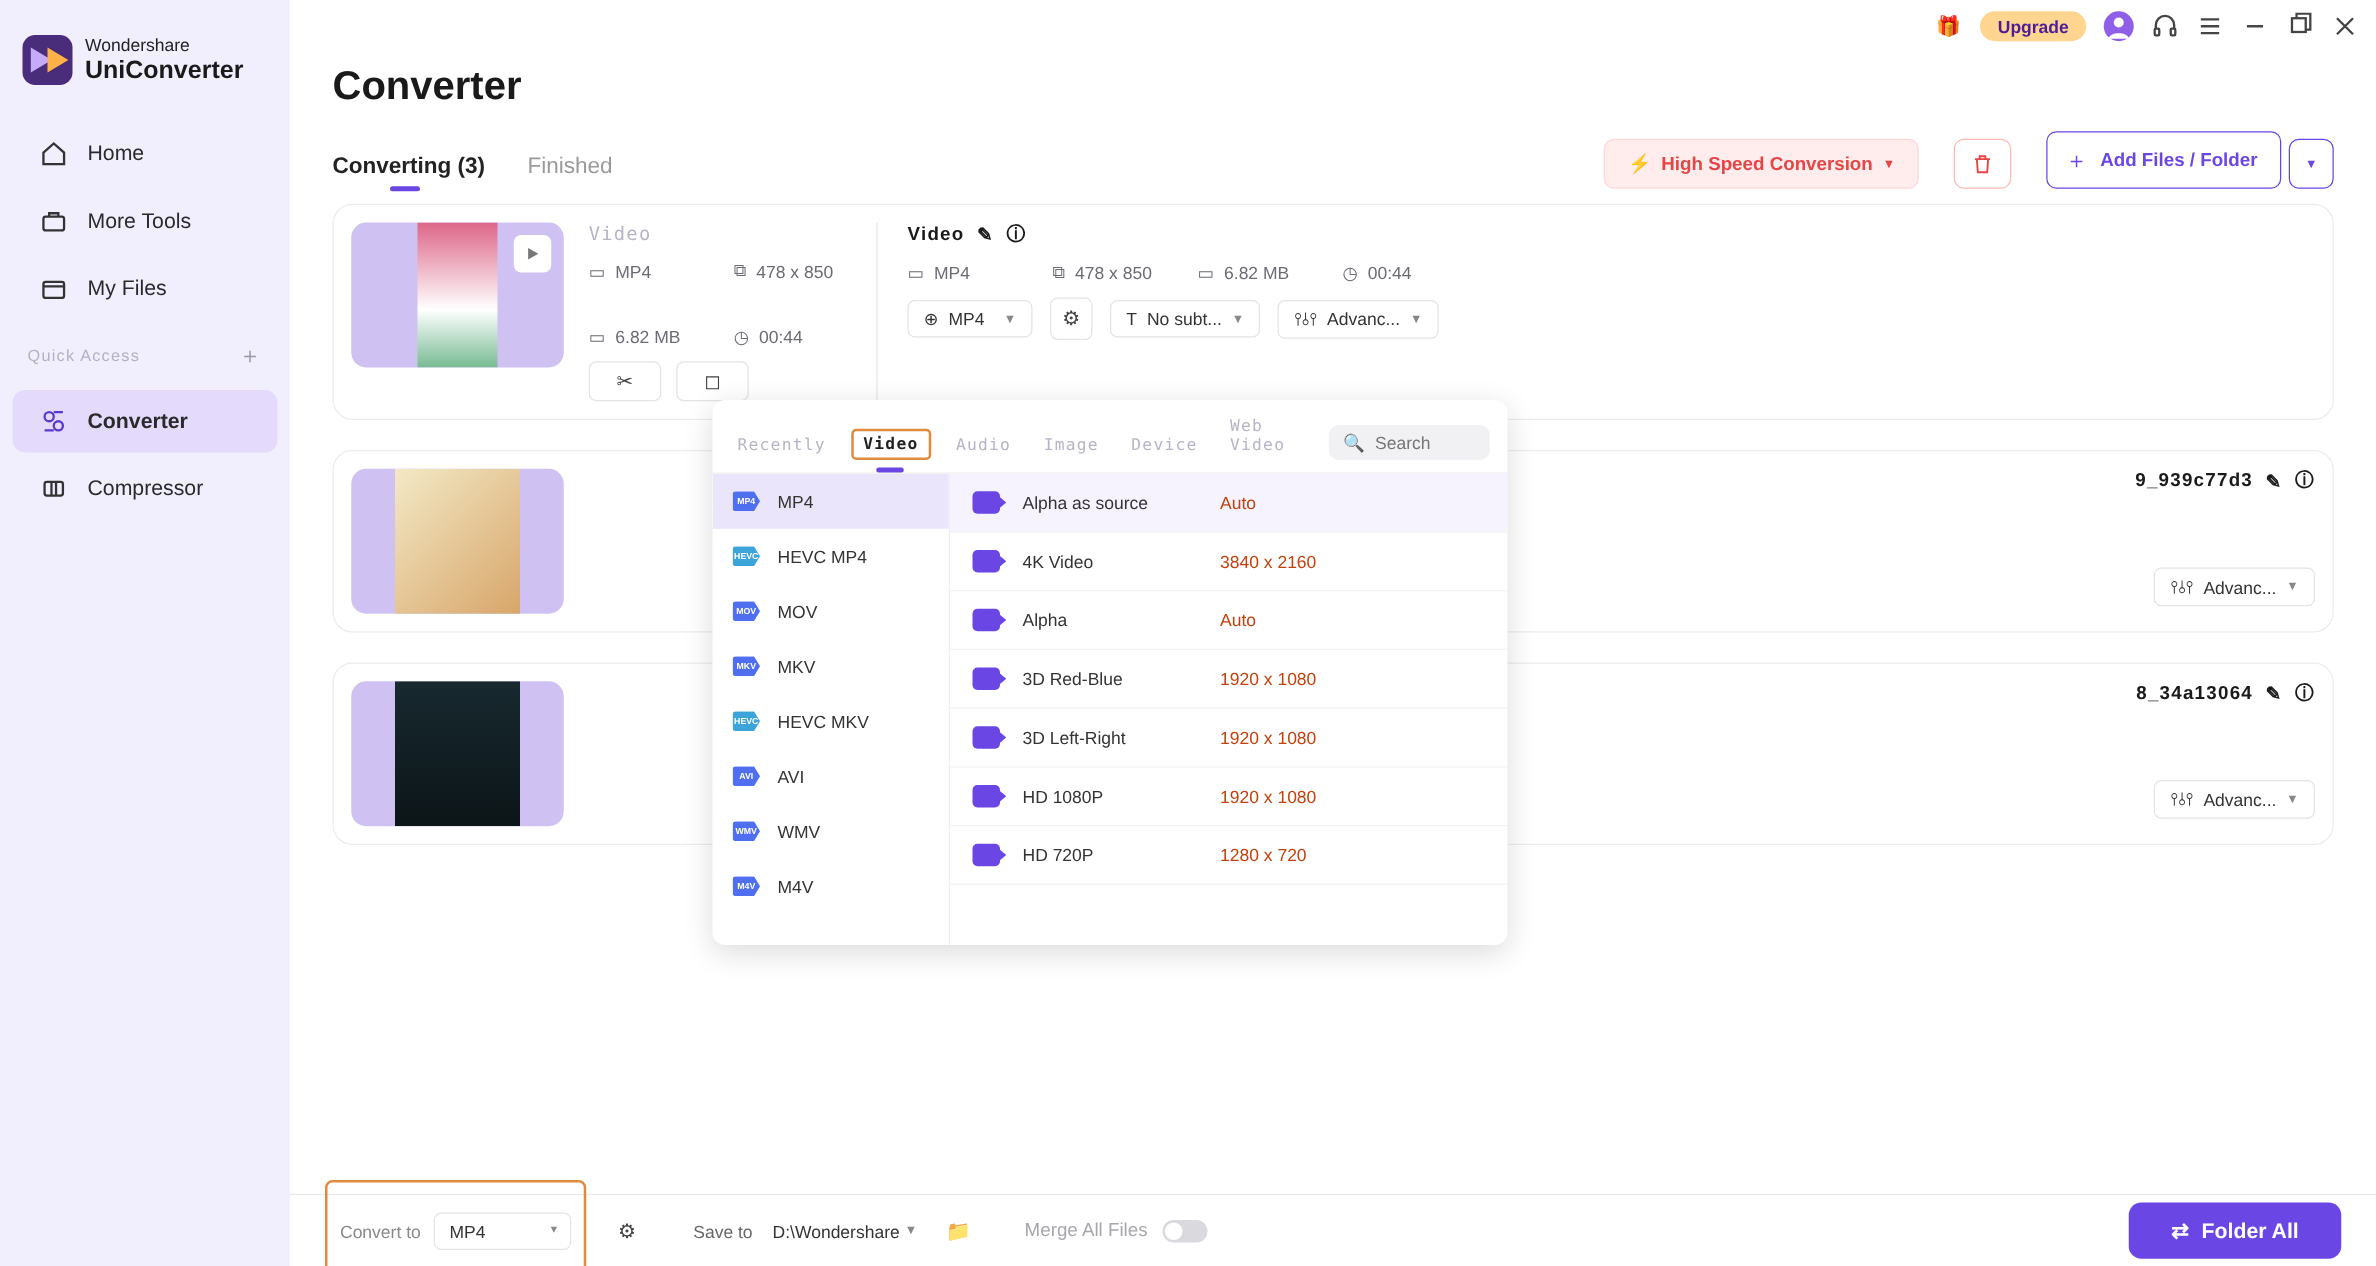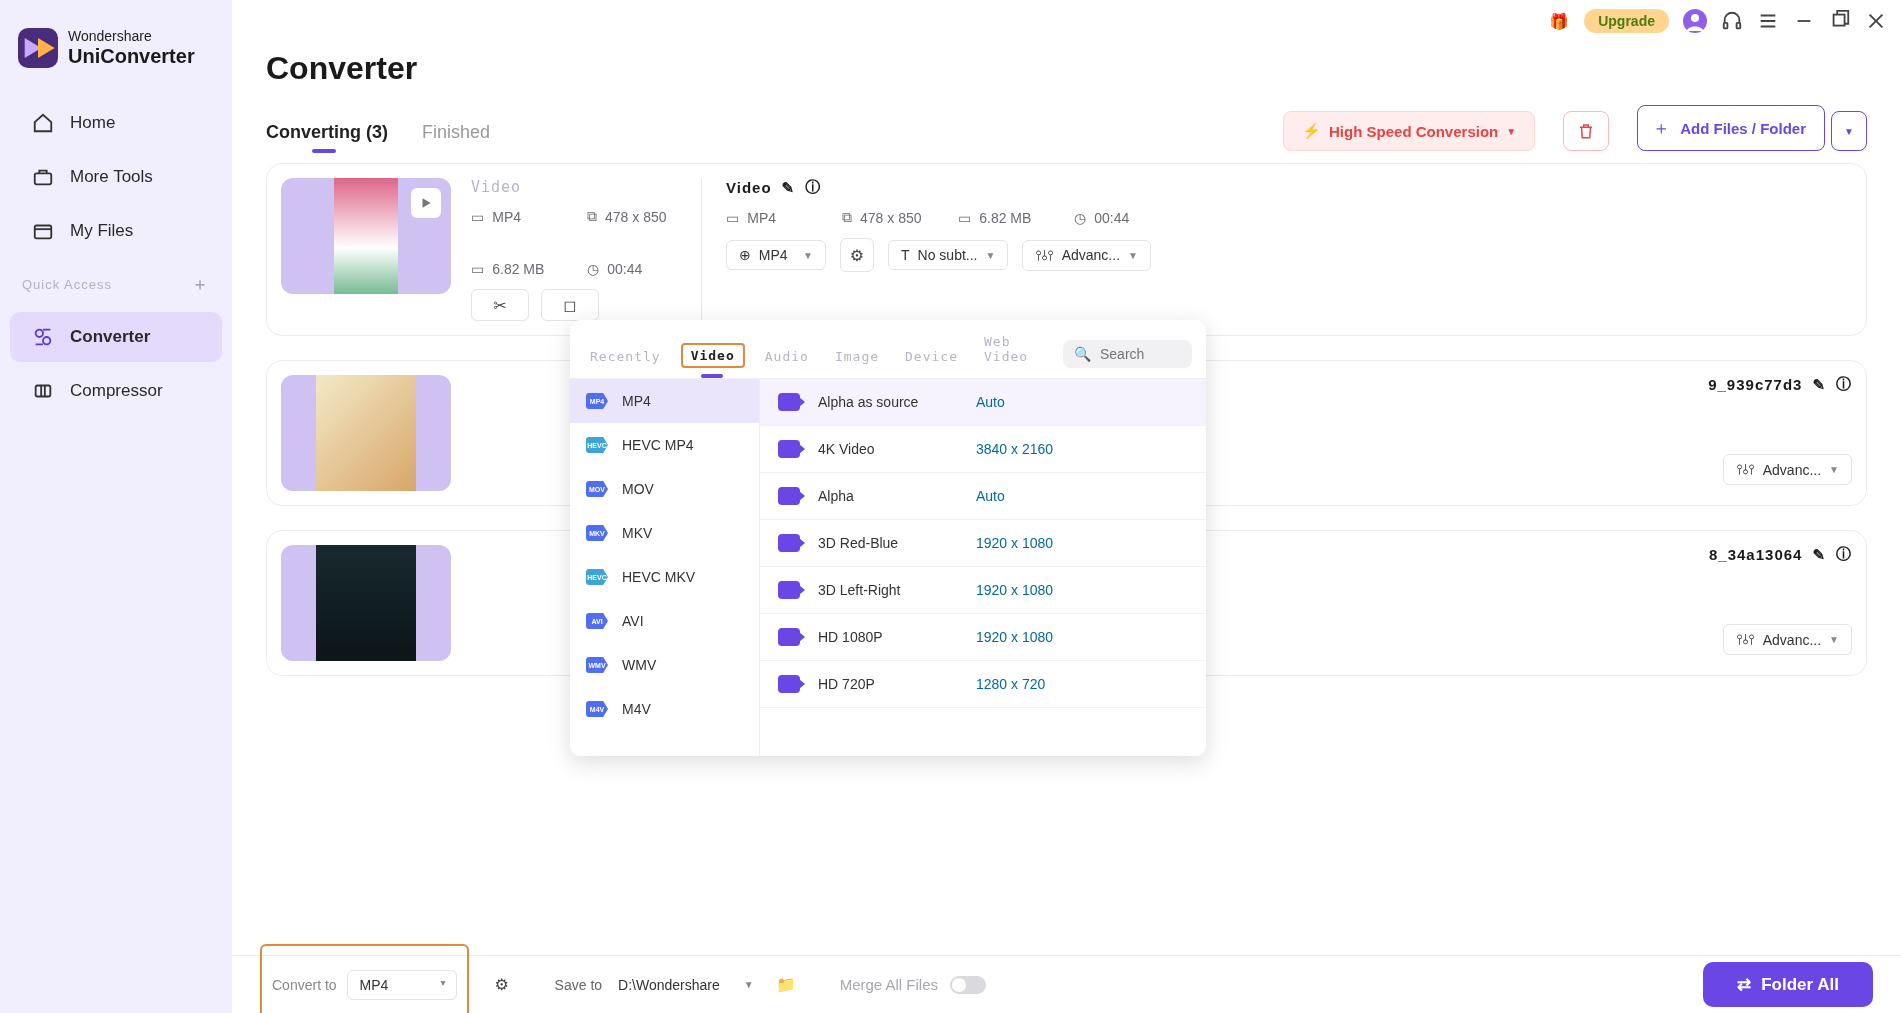--- a/index.html
+++ b/index.html
@@ -15,21 +15,21 @@
 .nav-item { display: flex; align-items: center; gap: 16px; padding: 14px 22px; margin: 2px 10px; border-radius: 10px; color: #2a2a2a; font-size: 17px; font-weight: 500; cursor: pointer; }
 .nav-item.active { background: #e4dbfc; font-weight: 700; }
 .nav-item .icon { width: 22px; height: 22px; display: flex; align-items: center; justify-content: center; color: #333; }
 .nav-item.active .icon { color: #5b3ad1; }
 .quick-access { display: flex; align-items: center; justify-content: space-between; padding: 14px 22px; color: #b5b0c6; font-family: monospace; font-size: 13px; letter-spacing: 1px; }
 
 
 .main { flex: 1; background: #fff; position: relative; display: flex; flex-direction: column; }
 .titlebar { height: 36px; display: flex; justify-content: flex-end; align-items: center; gap: 14px; padding: 6px 14px 0 0; }
 .titlebar .tb-btn { width: 22px; height: 22px; display: flex; align-items: center; justify-content: center; color: #444; cursor: pointer; }
-.upgrade-btn { background: #ffd58f; color: #4d7c0f; font-weight: 700; padding: 4px 14px; border-radius: 12px; font-size: 14px; cursor: pointer; }
+.upgrade-btn { background: #ffd58f; color: #4c1d95; font-weight: 700; padding: 4px 14px; border-radius: 12px; font-size: 14px; cursor: pointer; }
 .gift-icon { color: #e03a3a; }
 .avatar { width: 24px; height: 24px; border-radius: 50%; background: #8f5fe8; display: flex; align-items: center; justify-content: center; }
 
 .page-title { font-size: 32px; font-weight: 800; color: #1a1a1a; padding: 14px 34px 18px; }
 .toolbar { display: flex; align-items: flex-end; padding: 0 34px 12px; gap: 28px; }
 .tabs { display: flex; gap: 34px; }
 .tab-btn { font-size: 18px; font-weight: 700; color: #222; cursor: pointer; position: relative; padding-bottom: 8px; }
 .tab-btn.inactive { color: #9a9a9a; font-weight: 500; }
 .tab-btn.active::after { content: ""; position: absolute; bottom: -2px; left: 38%; width: 24px; height: 4px; background: #6a46e4; border-radius: 4px; }
 .toolbar-spacer { flex: 1; }
@@ -72,30 +72,30 @@
 .fmt-item.active { background: #ebe5fb; }
 .fmt-icon { width: 22px; height: 16px; background: #4f6ff0; border-radius: 3px; clip-path: polygon(0 0,78% 0,100% 50%,78% 100%,0 100%); position: relative; }
 .fmt-icon::after { content: attr(data-lbl); position: absolute; inset: 0; font-size: 7px; color: #fff; font-weight: 700; display: flex; align-items: center; justify-content: center; }
 .fmt-icon.hevc { background: #3da4d9; }
 .res-list { flex: 1; overflow-y: auto; }
 .res-item { display: flex; align-items: center; gap: 18px; padding: 14px 18px; font-size: 14px; color: #333; border-bottom: 1px solid #f2f2f4; cursor: pointer; }
 .res-item:first-child { background: #f6f3fe; }
 .res-icon { width: 22px; height: 18px; background: #6a46e4; border-radius: 4px; position: relative; }
 .res-icon::after { content: ""; position: absolute; right: -5px; top: 4px; width: 0; height: 0; border-top: 5px solid transparent; border-bottom: 5px solid transparent; border-left: 6px solid #6a46e4; }
 .res-name { width: 140px; }
-.res-dim { color: #0369a1; }
+.res-dim { color: #c2410c; }
 
 
 .bottom { position: absolute; left: 0; right: 0; bottom: 0; height: 58px; border-top: 1px solid #ececf0; display: flex; align-items: center; padding: 0 28px; gap: 16px; background: #fff; }
 .convert-to-wrap { border: 2.5px solid #df8a3d; border-radius: 6px; padding: 24px 10px; display: flex; align-items: center; gap: 10px; }
 .ct-label { color: #888; font-size: 14px; }
 .ct-sel { border: 1px solid #e3e3e8; border-radius: 6px; padding: 6px 30px 6px 12px; font-size: 14px; color: #333; cursor: pointer; position: relative; min-width: 110px; }
 .ct-sel::after { content: "▾"; position: absolute; right: 10px; top: 6px; color: #888; font-size: 10px; }
 .sv-label { color: #666; font-size: 14px; margin-left: 20px; }
-.save-sel { display: flex; align-items: center; gap: 24px; font-size: 14px; color: #333; cursor: pointer; }
+.save-sel { display: flex; align-items: center; gap: 4px; font-size: 14px; color: #333; cursor: pointer; }
 .merge { color: #a7a7ad; font-size: 15px; display: flex; gap: 12px; margin-left: 20px; }
 .toggle { width: 36px; height: 18px; background: #d9d9de; border-radius: 10px; position: relative; cursor: pointer; }
 .toggle::after { content: ""; position: absolute; left: 2px; top: 2px; width: 14px; height: 14px; background: #fff; border-radius: 50%; }
 .spacer { flex: 1; }
 .convert-all { background: #6a46e4; color: #fff; font-weight: 700; font-size: 17px; padding: 12px 34px; border-radius: 10px; display: flex; align-items: center; gap: 10px; cursor: pointer; }
 
 svg { width: 100%; height: 100%; }
 </style>
 </head>
 <body>

